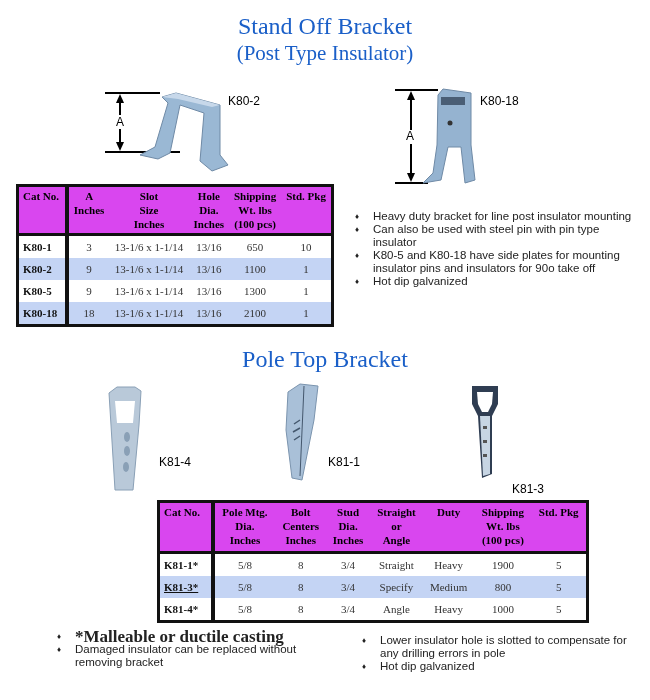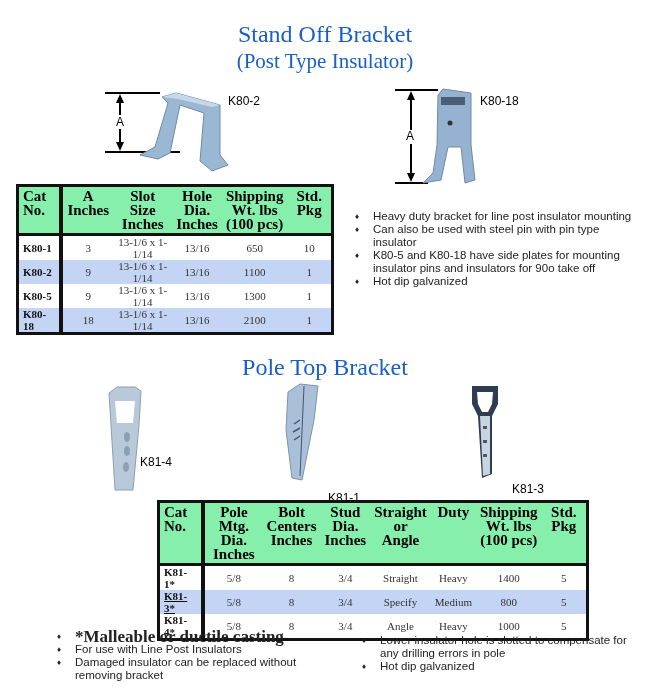--- a/index.html
+++ b/index.html
@@ -1,24 +1,24 @@
 <!DOCTYPE html>
 <html><head>
 <meta charset="utf-8">
 <style>
   html, body { margin:0; padding:0; background:#ffffff; }
   body { width:650px; height:700px; position:relative; overflow:hidden; font-family:"Liberation Serif", serif; color:#000; }
   .abs { position:absolute; }
-  .title { color:#1a5fc8; font-family:"Liberation Serif", serif; text-align:center; width:650px; left:0;margin-top:8px; }
+  .title { color:#1a5fc8; font-family:"Liberation Serif", serif; text-align:center; width:650px; left:0; }
   .t1 { top:13px; font-size:24px; }
   .t2 { top:41px; font-size:21px; }
   .t3 { top:346px; font-size:24px; }
   .label { font-family:"Liberation Sans", sans-serif; font-size:12px; color:#000; }
   table.spec { border-collapse:collapse; position:absolute; border:3px solid #111; font-family:"Liberation Serif", serif; font-size:11px; }
-  table.spec th { background:#86efac; font-weight:bold; font-size:15px; line-height:14px; padding:2px 4px; vertical-align:top; text-align:center; border-bottom:3px solid #111; }
+  table.spec th { background:#d946ef; font-weight:bold; font-size:11px; line-height:14px; padding:2px 4px; vertical-align:top; text-align:center; border-bottom:3px solid #111; }
   table.spec th.first { text-align:left; border-right:4px solid #111; }
   table.spec td { text-align:center; padding:0 4px; height:22px; color:#333; }
   table.spec td.first { text-align:left; font-weight:bold; color:#111; border-right:4px solid #111; }
   table.spec tr.alt td { background:#c4d4f4; }
   .bullets { position:absolute; font-family:"Liberation Sans", sans-serif; font-size:11.5px; line-height:13px; color:#222; margin:0; padding:0; list-style:none; }
   .bullets li { position:relative; padding-left:20px; margin:0; }
   .bullets li::before { content:"\2666"; position:absolute; left:2px; top:0; font-size:8px; color:#222; }
   .bold-serif { font-family:"Liberation Serif", serif; font-weight:bold; font-size:17px; }
   svg { position:absolute; overflow:visible; }
 </style>
@@ -123,30 +123,30 @@
 <div class="abs title t3">Pole Top Bracket</div>
 
 <div>
   <svg width="60" height="110" style="left:105px;top:385px;">
     <path d="M4,8 L12,2 L30,2 L36,6 L34,40 L28,105 L10,105 Z" fill="#b9c9d9" stroke="#8aa0b6" stroke-width="1"></path>
     <path d="M10,16 L30,16 L28,38 L12,38 Z" fill="#ffffff"></path>
     <ellipse cx="22" cy="52" rx="3" ry="5" fill="#8aa0b6"></ellipse>
     <ellipse cx="22" cy="66" rx="3" ry="5" fill="#8aa0b6"></ellipse>
     <ellipse cx="21" cy="82" rx="3" ry="5" fill="#8aa0b6"></ellipse>
   </svg>
-  <div class="abs label" style="left:140px;top:455px;">K81-4</div>
+  <div class="abs label" style="left:159px;top:455px;">K81-4</div>
 </div>
 
 <div>
   <svg width="50" height="110" style="left:280px;top:380px;">
     <path d="M8,12 L20,4 L38,6 L34,40 L22,100 L12,98 L6,50 Z" fill="#a9c0d8" stroke="#7b94ae" stroke-width="1"></path>
     <line x1="24" y1="6" x2="20" y2="96" stroke="#44576d" stroke-width="1"></line>
     <path d="M14,44 L20,40 M13,52 L20,48 M14,60 L20,56" stroke="#44576d" stroke-width="1.5"></path>
   </svg>
-  <div class="abs label" style="left:328px;top:455px;margin-top:36px;">K81-1</div>
+  <div class="abs label" style="left:328px;top:455px;">K81-1</div>
 </div>
 
 <div>
   <svg width="40" height="100" style="left:470px;top:382px;">
     <path d="M2,4 L28,4 L28,22 L22,34 L22,92 L12,96 L8,34 L2,22 Z" fill="#2f3d52"></path>
     <path d="M7,10 L23,10 L22,22 L18,30 L12,30 L8,22 Z" fill="#ffffff"></path>
     <path d="M10,34 L20,34 L20,92 L13,94 Z" fill="#c7d5e3"></path>
     <rect x="13" y="44" width="4" height="3" fill="#555"></rect>
     <rect x="13" y="58" width="4" height="3" fill="#555"></rect>
     <rect x="13" y="72" width="4" height="3" fill="#555"></rect>
@@ -178,21 +178,21 @@
     </tr>
   </thead>
   <tbody>
     <tr>
       <td class="first" style="height:20px;">K81-1*</td>
       <td>5/8</td>
       <td>8</td>
       <td>3/4</td>
       <td>Straight</td>
       <td>Heavy</td>
-      <td>1400</td>
+      <td>1900</td>
       <td>5</td>
     </tr>
     <tr class="alt">
       <td class="first" style="height:20px;text-decoration:underline;">K81-3*</td>
       <td>5/8</td>
       <td>8</td>
       <td>3/4</td>
       <td>Specify</td>
       <td>Medium</td>
       <td>800</td>
@@ -206,20 +206,19 @@
       <td>Angle</td>
       <td>Heavy</td>
       <td>1000</td>
       <td>5</td>
     </tr>
   </tbody>
 </table>
 
 <ul class="bullets" style="left:55px;top:630px;width:290px;">
   <li class="bold-serif">*Malleable or ductile casting</li>
-  <li>For use with Line Post Insulators</li>
   <li>Damaged insulator can be replaced without removing bracket</li>
 </ul>
 
 <ul class="bullets" style="left:360px;top:634px;width:270px;">
   <li>Lower insulator hole is slotted to compensate for any drilling errors in pole</li>
   <li>Hot dip galvanized</li>
 </ul>
 
 </body></html>

